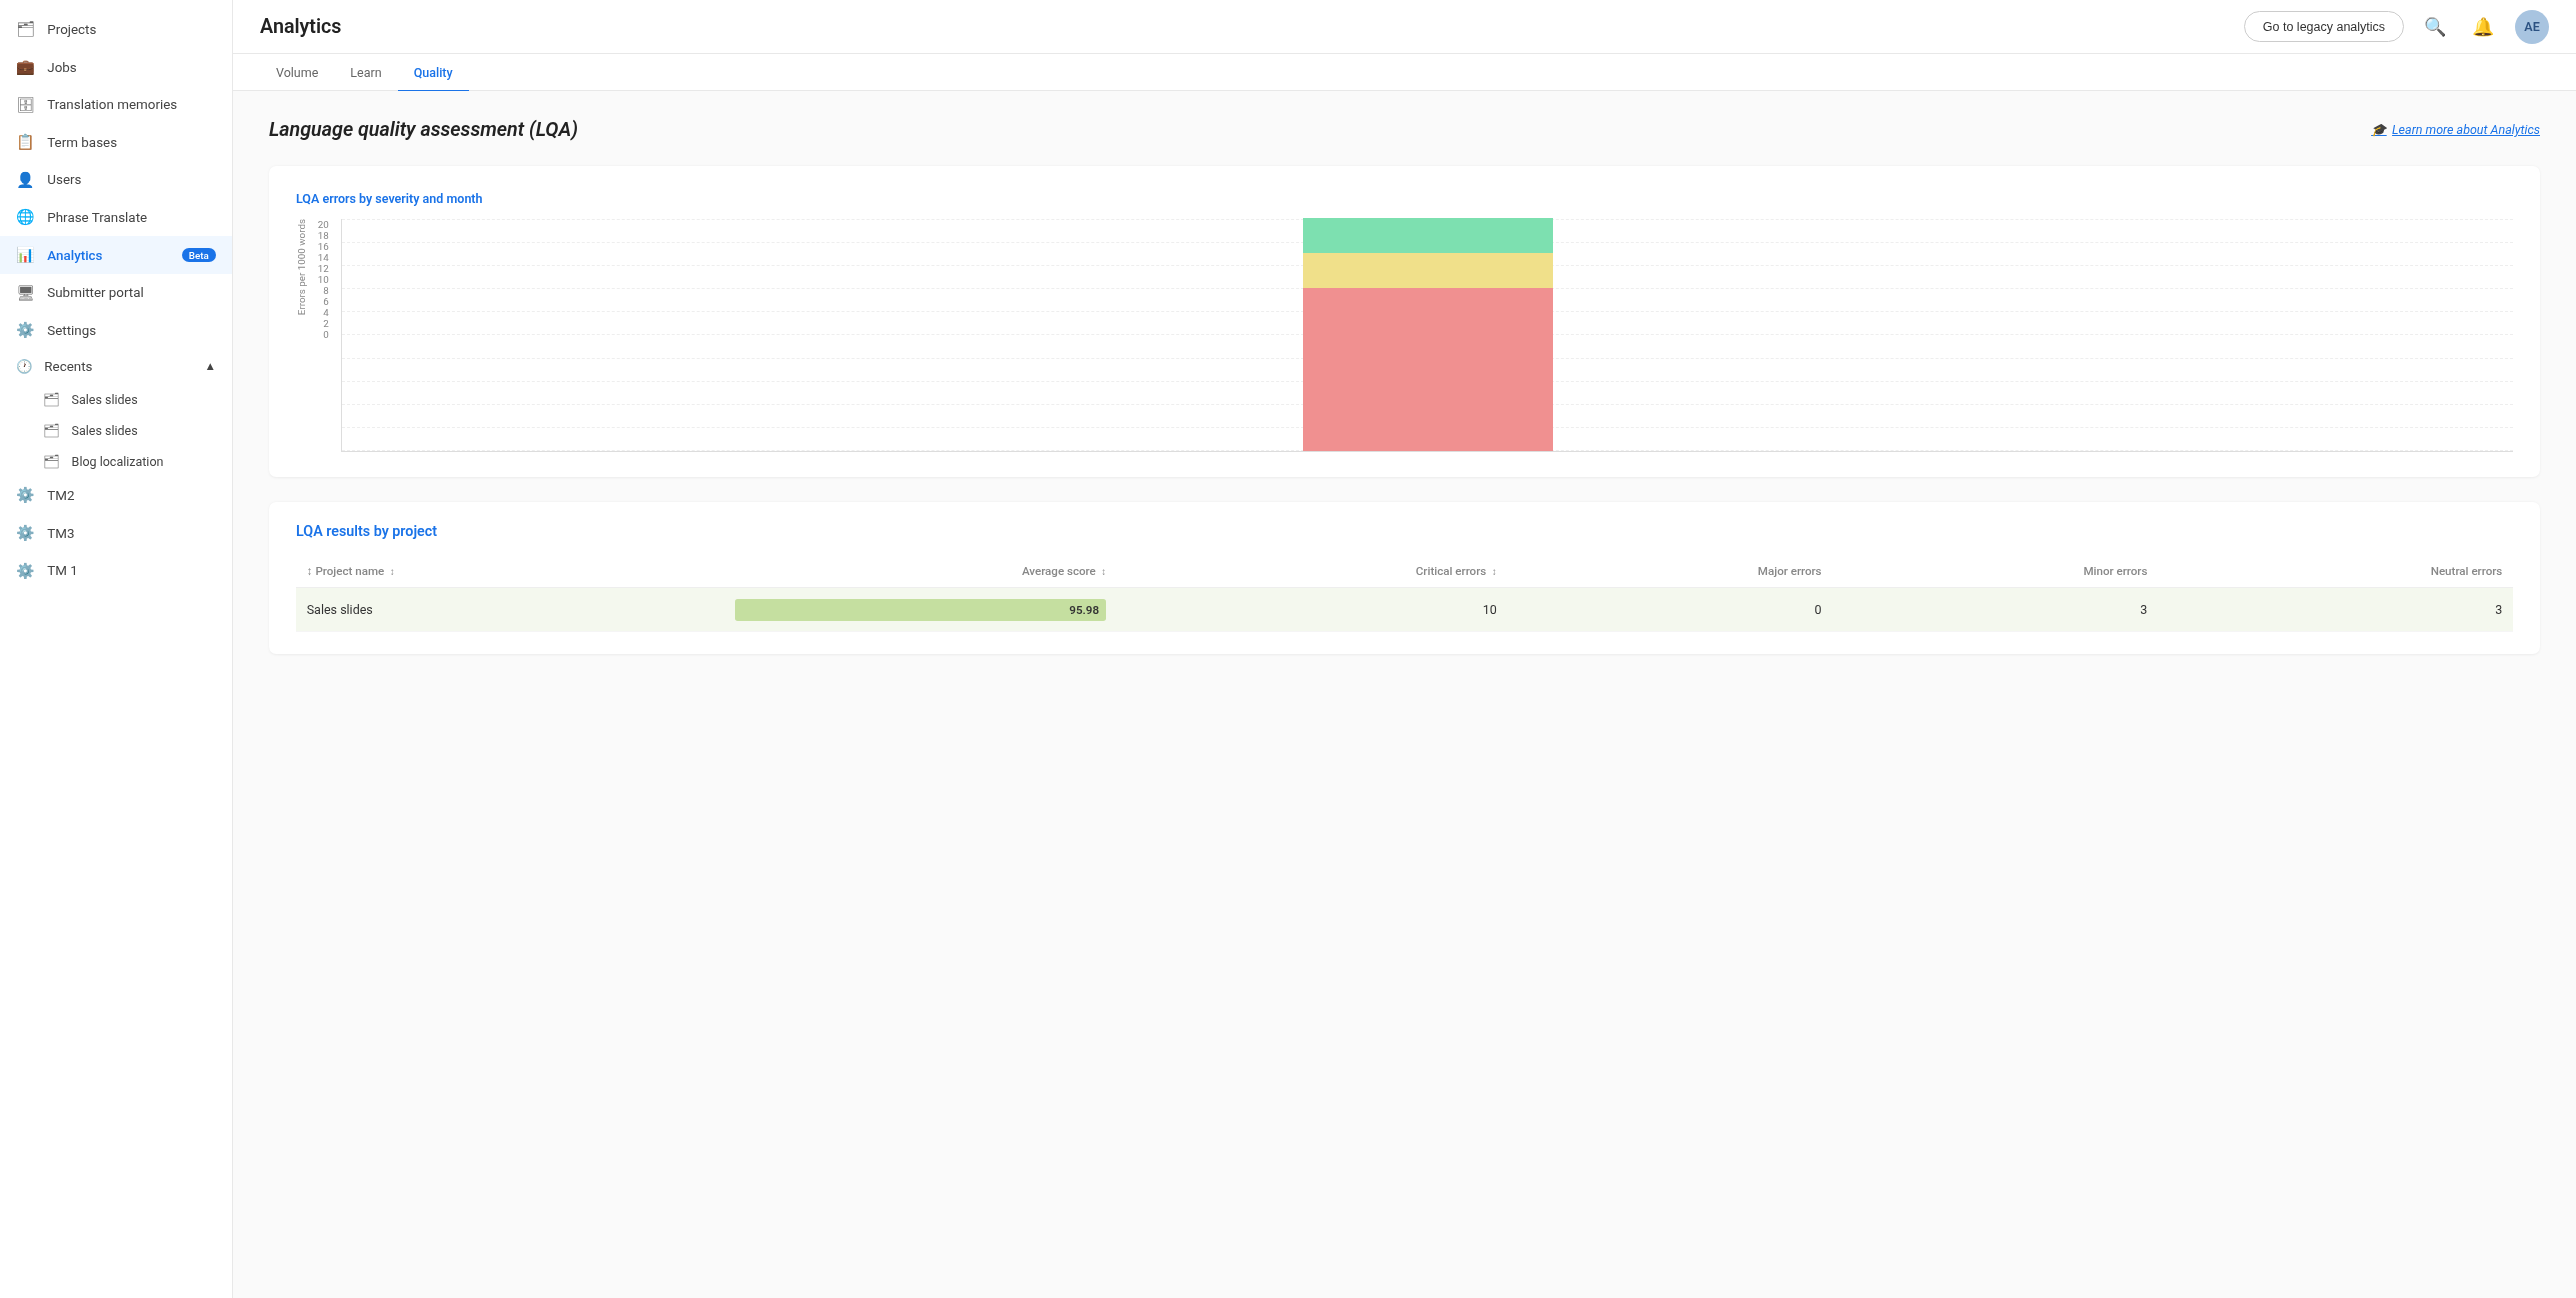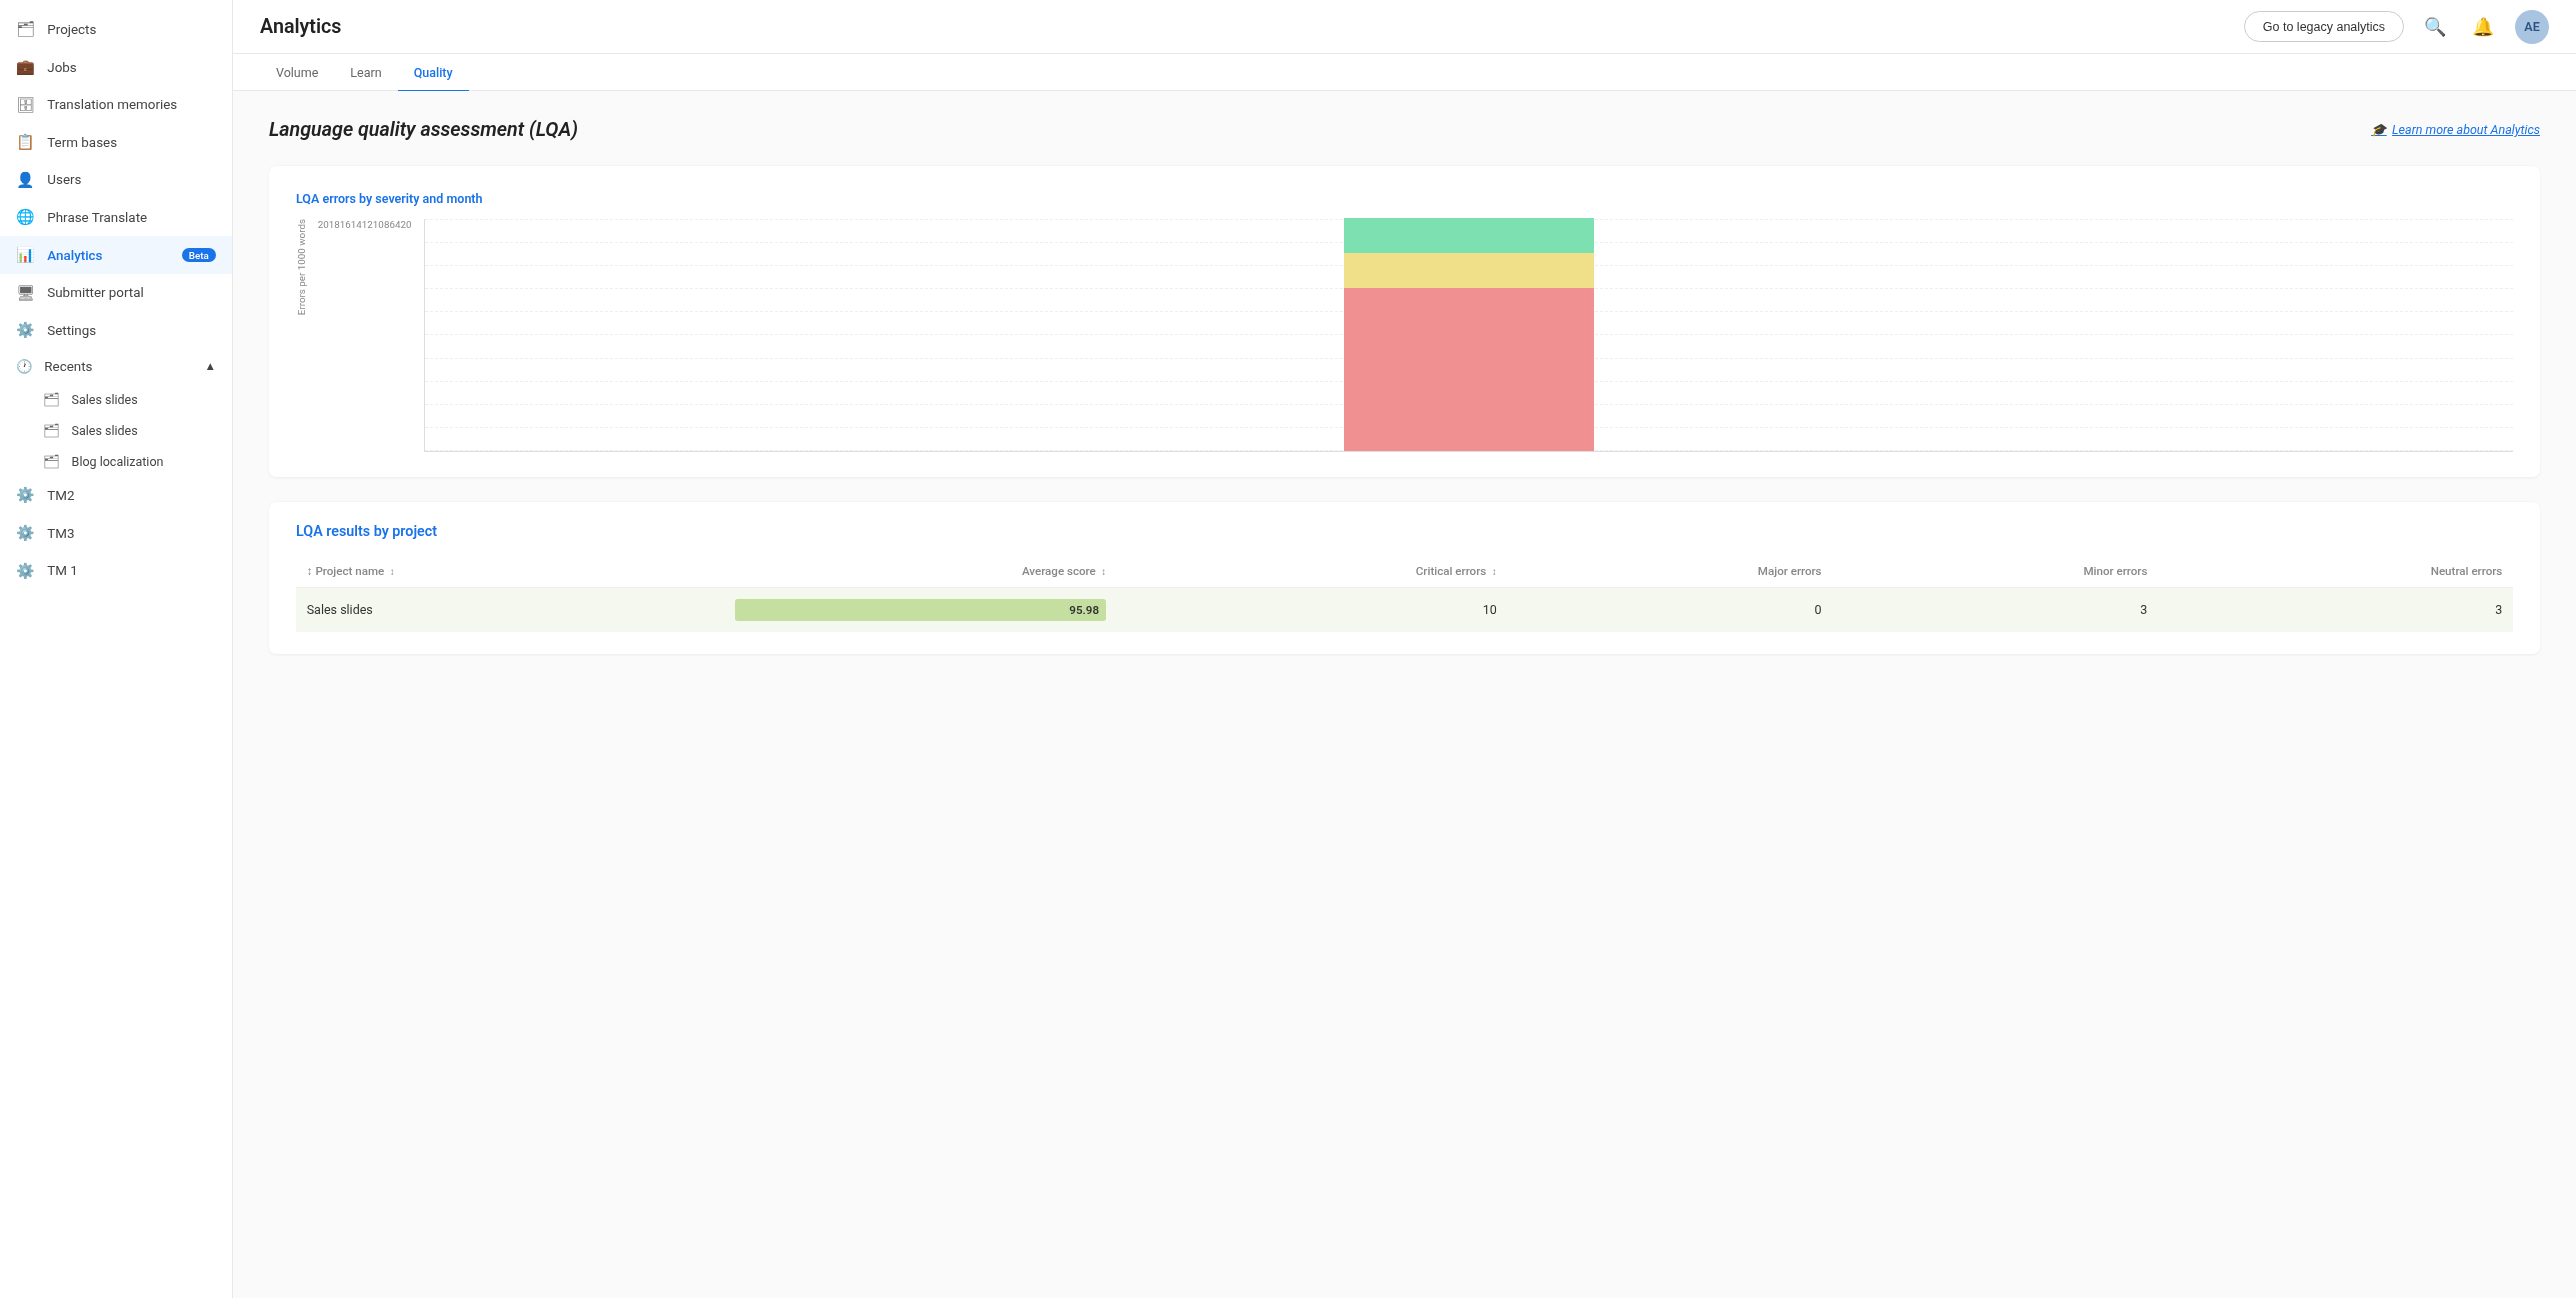--- a/index.html
+++ b/index.html
@@ -244,20 +244,21 @@
       font-size: 11.6px;
       color: #444;
     }
     .legend-dot {
       width: 10.7px;
       height: 10.7px;
       border-radius: 50%;
     }
     .y-numbers {
       display: flex;
+      flex-direction: column;
       justify-content: space-between;
       align-items: flex-end;
       font-size: 9.8px;
       color: #888;
       padding-bottom: 34px;
       padding-right: 5.4px;
     }
     .rotate-label {
       writing-mode: vertical-rl;
       transform: rotate(180deg);

